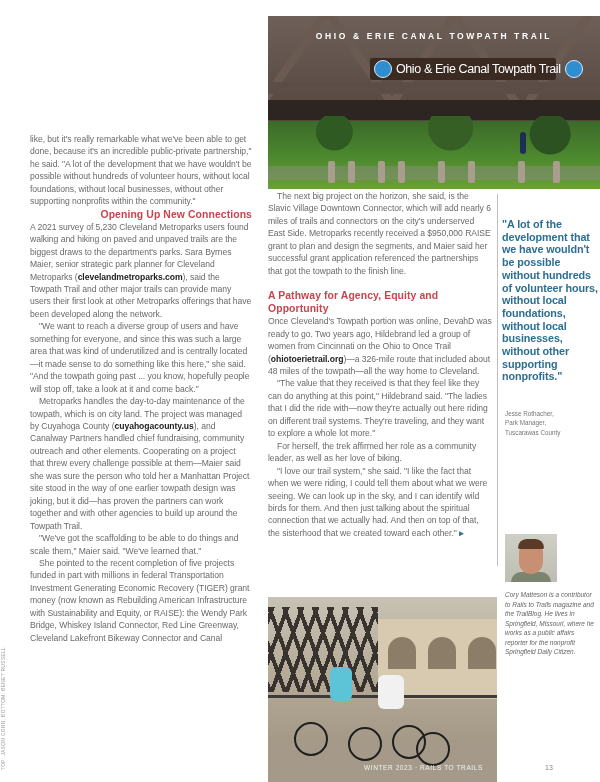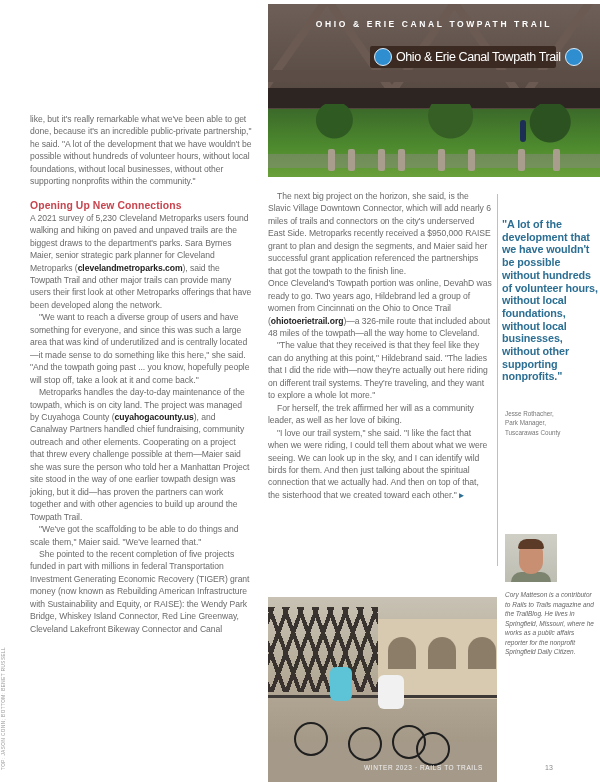--- a/index.html
+++ b/index.html
@@ -2,23 +2,23 @@
 <html><head>
 <meta charset="utf-8">
 <style>
   html,body{margin:0;padding:0;}
   body{width:600px;height:782px;position:relative;background:#ffffff;overflow:hidden;font-family:"Liberation Sans",sans-serif;color:#6a6a6a;}
   .col{position:absolute;font-size:8.6px;line-height:12.45px;letter-spacing:-0.05px;}
   .col p{margin:0;}
   .col p.ind{text-indent:9px;}
   .col h3{margin:0;color:#c8444e;font-size:10.4px;line-height:13px;font-weight:bold;letter-spacing:0.1px;}
   .col b{color:#222;font-weight:bold;}
-  #col1{left:30px;top:113px;width:222px;}
+  #col1{left:30px;top:133px;width:222px;}
   #col2{left:268px;top:190px;width:224px;}
-  .photo-top{position:absolute;left:268px;top:4px;width:332px;height:173px;overflow:hidden;background:#3a3430;}
+  .photo-top{position:absolute;left:268px;top:16px;width:332px;height:173px;overflow:hidden;background:#3a3430;}
   .truss{position:absolute;left:0;top:0;width:332px;height:105px;background:linear-gradient(#6e6059,#53463f);}
   .beam{position:absolute;left:0;width:332px;background:#5c4d46;}
   .diag{position:absolute;width:8px;height:130px;background:#6b5a52;top:-20px;}
   .greenery{position:absolute;left:0;top:105px;width:332px;height:68px;background:linear-gradient(#3c6a2a,#4d8a2e 55%,#6aa03a);}
   .trees{position:absolute;left:0;top:100px;width:332px;height:40px;background:radial-gradient(circle at 20% 40%,#2f5a22 0,#2f5a22 18px,transparent 19px),radial-gradient(circle at 55% 30%,#355f25 0,#355f25 22px,transparent 23px),radial-gradient(circle at 85% 45%,#2b5220 0,#2b5220 20px,transparent 21px);}
   .path{position:absolute;left:0;top:150px;width:332px;height:14px;background:#8a8a80;opacity:0.5;}
   .post{position:absolute;top:145px;width:7px;height:22px;background:#a99e8e;border-radius:2px;}
   .runner{position:absolute;left:252px;top:116px;width:6px;height:22px;background:#1d2e55;border-radius:3px;}
   .photo-title{position:absolute;left:0;width:332px;top:15px;text-align:center;color:#ffffff;font-size:8.5px;font-weight:bold;letter-spacing:2.6px;}
   .sign{position:absolute;left:102px;top:42px;width:186px;height:22px;background:#3b2a22;border-radius:2px;display:flex;align-items:center;gap:4px;padding:0 4px;box-sizing:border-box;}
@@ -72,33 +72,34 @@
   <div class="photo-title">OHIO &amp; ERIE CANAL TOWPATH TRAIL</div>
   <div class="sign">
     <span class="badge"></span>
     <span class="sign-text">Ohio &amp; Erie Canal Towpath Trail</span>
     <span class="badge"></span>
   </div>
 </div>
 
 <div class="col" id="col1">
   <p>like, but it's really remarkable what we've been able to get done, because it's an incredible public-private partnership," he said. "A lot of the development that we have wouldn't be possible without hundreds of volunteer hours, without local foundations, without local businesses, without other supporting nonprofits within the community."</p>
-  <h3 style="margin-top:11px;">Opening Up New Connections</h3>
+  <h3 style="text-align:right;">Opening Up New Connections</h3>
   <p><span>A 2021 survey of 5,230 Cleveland Metroparks users found walking and hiking on paved and unpaved trails are the biggest draws to the department's parks. Sara Byrnes Maier, senior strategic park planner for Cleveland Metroparks (</span><b>clevelandmetroparks.com</b><span>), said the Towpath Trail and other major trails can provide many users their first look at other Metroparks offerings that have been developed along the network.</span></p>
   <p class="ind">"We want to reach a diverse group of users and have something for everyone, and since this was such a large area that was kind of underutilized and is centrally located—it made sense to do something like this here," she said. "And the towpath going past ... you know, hopefully people will stop off, take a look at it and come back."</p>
   <p class="ind"><span>Metroparks handles the day-to-day maintenance of the towpath, which is on city land. The project was managed by Cuyahoga County (</span><b>cuyahogacounty.us</b><span>), and Canalway Partners handled chief fundraising, community outreach and other elements. Cooperating on a project that threw every challenge possible at them—Maier said she was sure the person who told her a Manhattan Project site stood in the way of one earlier towpath design was joking, but it did—has proven the partners can work together and with other agencies to build up around the Towpath Trail.</span></p>
   <p class="ind">"We've got the scaffolding to be able to do things and scale them," Maier said. "We've learned that."</p>
   <p class="ind">She pointed to the recent completion of five projects funded in part with millions in federal Transportation Investment Generating Economic Recovery (TIGER) grant money (now known as Rebuilding American Infrastructure with Sustainability and Equity, or RAISE): the Wendy Park Bridge, Whiskey Island Connector, Red Line Greenway, Cleveland Lakefront Bikeway Connector and Canal</p>
 </div>
 
 <div class="col" id="col2">
   <p class="ind">The next big project on the horizon, she said, is the Slavic Village Downtown Connector, which will add nearly 6 miles of trails and connectors on the city's underserved East Side. Metroparks recently received a $950,000 RAISE grant to plan and design the segments, and Maier said her successful grant application referenced the partnerships that got the towpath to the finish line.</p>
+  <h3 style="margin-top:12px;">A Pathway for Agency, Equity and Opportunity</h3>
   <p><span>Once Cleveland's Towpath portion was online, DevahD was ready to go. Two years ago, Hildebrand led a group of women from Cincinnati on the Ohio to Once Trail (</span><b>ohiotoerietrail.org</b><span>)—a 326-mile route that included about 48 miles of the towpath—all the way home to Cleveland.</span></p>
   <p class="ind">"The value that they received is that they feel like they can do anything at this point," Hildebrand said. "The ladies that I did the ride with—now they're actually out here riding on different trail systems. They're traveling, and they want to explore a whole lot more."</p>
-  <p class="ind">For herself, the trek affirmed her will as a community leader, as well as her love of biking.</p>
+  <p class="ind">For herself, the trek affirmed her role as a community leader, as well as her love of biking.</p>
   <p class="ind"><span>"I love our trail system," she said. "I like the fact that when we were riding, I could tell them about what we were seeing. We can look up in the sky, and I can identify wild birds for them. And then just talking about the spiritual connection that we actually had. And then on top of that, the sisterhood that we created toward each other."</span> <span class="end-mark">▸</span></p>
 </div>
 
 <div class="sidebar-rule"></div>
 <div class="pull">"A lot of the development that we have wouldn't be possible without hundreds of volunteer hours, without local foundations, without local businesses, without other supporting nonprofits."</div>
 <div class="attrib">
   <div>Jesse Rothacher,</div>
   <div>Park Manager,</div>
   <div>Tuscarawas County</div>
 </div>

